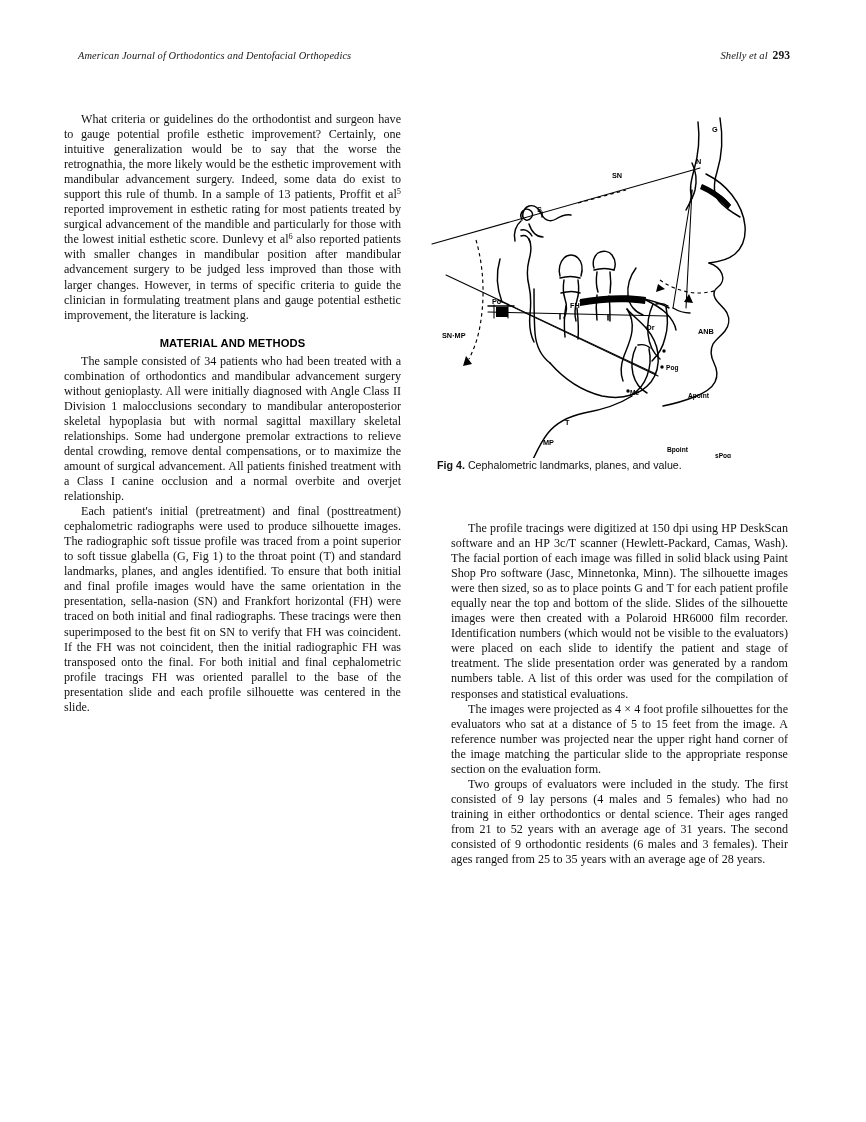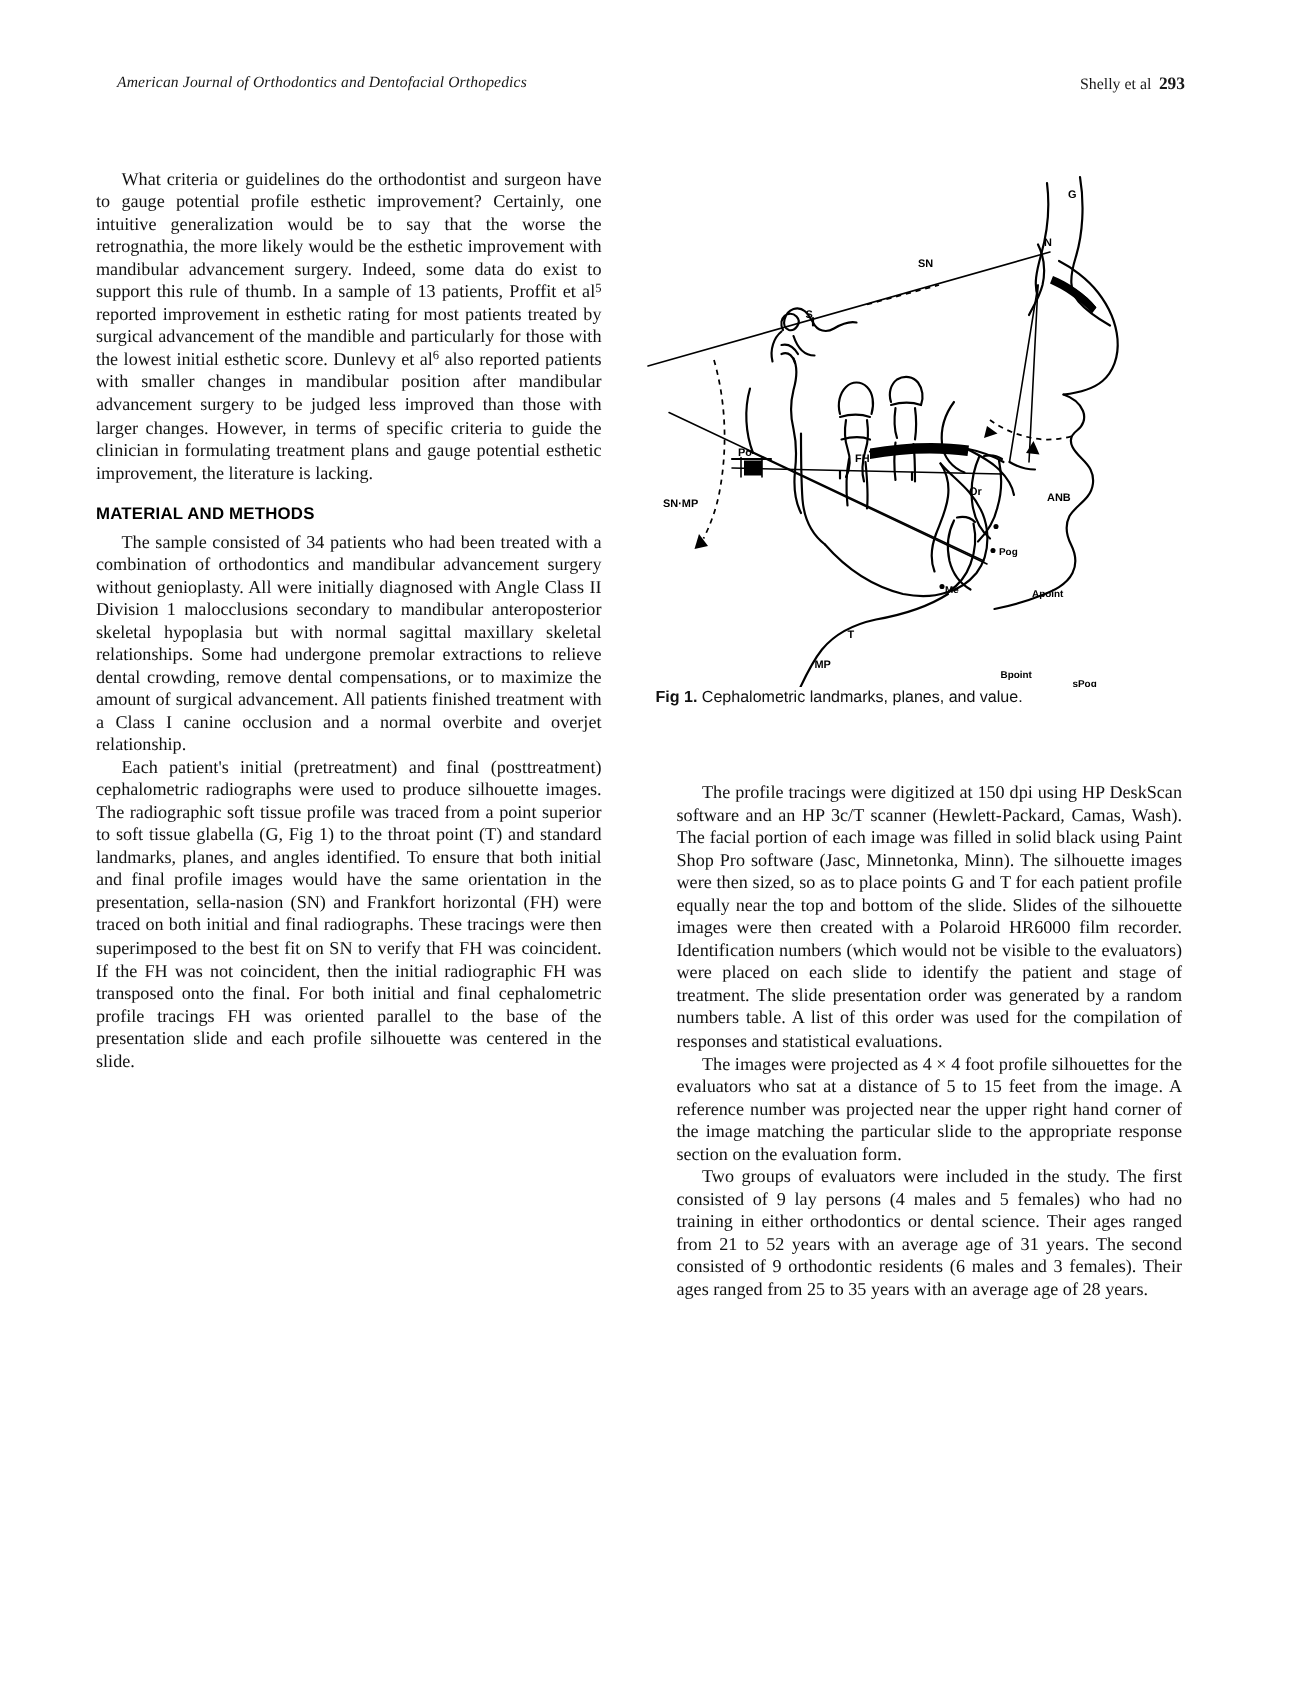--- a/index.html
+++ b/index.html
@@ -47,20 +47,21 @@
   .runhead-right {
     position: absolute;
     right: 0; top: 0;
     font-family: "Liberation Serif", serif;
     font-size: 10.6px;
     line-height: 15px;
     color: #171717;
     white-space: nowrap;
   }
   .runhead-right .etal {
+    font-style: italic;
   }
   .runhead-right .pageno {
     font-weight: bold;
     font-style: normal;
     font-size: 11.6px;
     margin-left: 5px;
   }
 
   
   .col {
@@ -87,21 +88,21 @@
     vertical-align: 0.42em;
   }
 
   h2.section {
     font-family: "Liberation Sans", sans-serif;
     font-weight: bold;
     font-size: 11.2px;
     line-height: 14px;
     letter-spacing: 0.15px;
     margin: 13px 0 4px 0;
-    text-align: left;
+    text-align: center;
     color: #000;
   }
 
   
   .figure {
     position: absolute;
     left: 430px;
     top: 108px;
     width: 372px;
     height: 385px;
@@ -294,21 +295,21 @@
       <text class="lbl-sm" x="200" y="287">Me</text>
       <text class="lbl" x="135" y="317">T</text>
 
       <circle cx="232" cy="259" r="1.7" class="filled"></circle>
       <circle cx="234" cy="243" r="1.7" class="filled"></circle>
       <circle cx="198" cy="283" r="1.7" class="filled"></circle>
     </svg>
   </div>
 
   <div class="figcap">
-    <span class="figlabel">Fig 1.</span><span> Cephalometric landmarks, planes, and value.</span>
+    <span class="figlabel">Fig 4.</span><span> Cephalometric landmarks, planes, and value.</span>
   </div>
 
   <div class="col col-right">
     <p>The profile tracings were digitized at 150 dpi using HP DeskScan software and an HP 3c/T scanner (Hewlett-Packard, Camas, Wash). The facial portion of each image was filled in solid black using Paint Shop Pro software (Jasc, Minnetonka, Minn). The silhouette images were then sized, so as to place points G and T for each patient profile equally near the top and bottom of the slide. Slides of the silhouette images were then created with a Polaroid HR6000 film recorder. Identification numbers (which would not be visible to the evaluators) were placed on each slide to identify the patient and stage of treatment. The slide presentation order was generated by a random numbers table. A list of this order was used for the compilation of responses and statistical evaluations.</p>
     <p>The images were projected as 4 × 4 foot profile silhouettes for the evaluators who sat at a distance of 5 to 15 feet from the image. A reference number was projected near the upper right hand corner of the image matching the particular slide to the appropriate response section on the evaluation form.</p>
     <p>Two groups of evaluators were included in the study. The first consisted of 9 lay persons (4 males and 5 females) who had no training in either orthodontics or dental science. Their ages ranged from 21 to 52 years with an average age of 31 years. The second consisted of 9 orthodontic residents (6 males and 3 females). Their ages ranged from 25 to 35 years with an average age of 28 years.</p>
   </div>
 
 </div>
 

